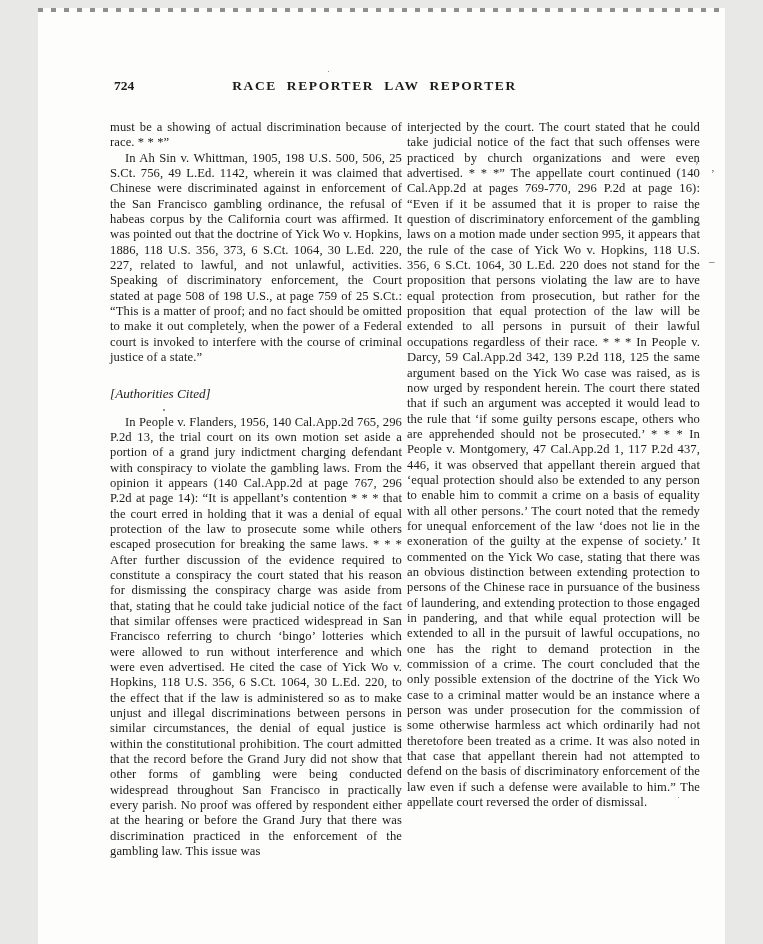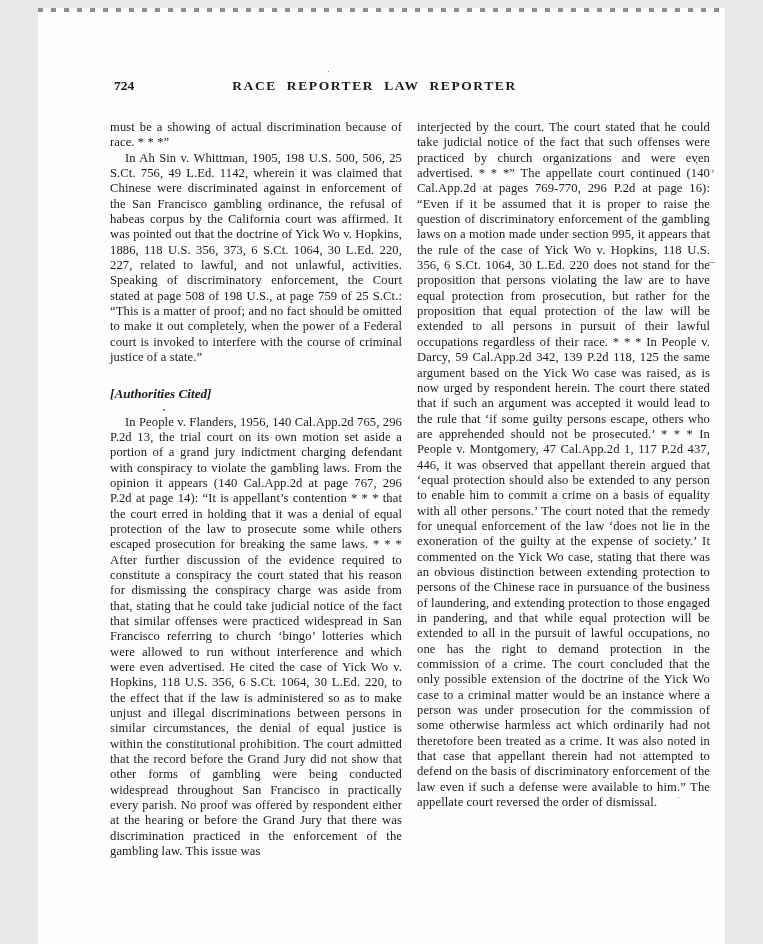--- a/index.html
+++ b/index.html
@@ -22,35 +22,35 @@
     position: absolute; left: 76px; top: 0;
     font-weight: bold; font-size: 13.5px;
   }
   .journal {
     position: absolute; left: 0; right: 14px; top: 0;
     text-align: center; font-weight: bold; font-size: 13.5px;
     letter-spacing: 1.6px; word-spacing: 5px;
   }
   .columns {
     position: absolute; top: 112px; left: 72px;
-    display: flex; gap: 15px;
+    display: flex; gap: 5px;
   }
   .col-left  { width: 292px; }
   .col-right { width: 293px; }
   .para {
     margin: 0;
     text-align: justify;
     font-size: 12.6px;
     line-height: 15.35px;
     letter-spacing: 0.1px;
   }
   .indent { text-indent: 15px; }
   .section-heading {
     margin: 20px 0 13px 0;
-    font-size: 13.2px; font-style: italic; font-weight: bold;
+    font-size: 13.2px; font-style: italic; font-weight: normal;
   }
   .speck { position: absolute; background: #6a6a6a; border-radius: 50%; }
   .mark  { position: absolute; color: #3d3d3d; font-size: 11px; line-height: 1; }
   .scanline { position: absolute; }
 </style>
 </head>
 <body>
 
 <div class="page">
 

